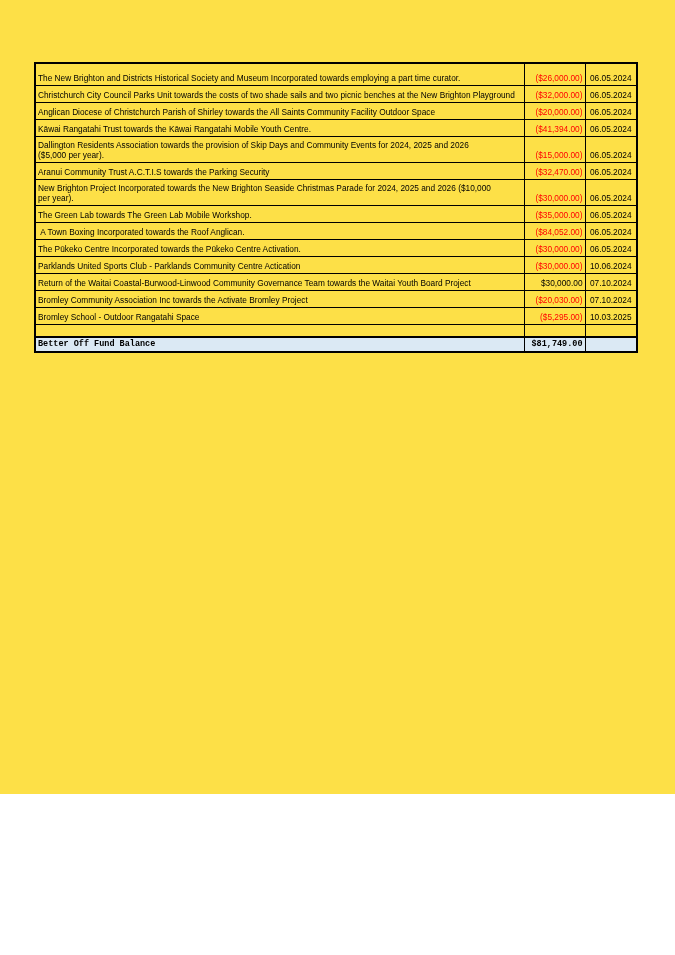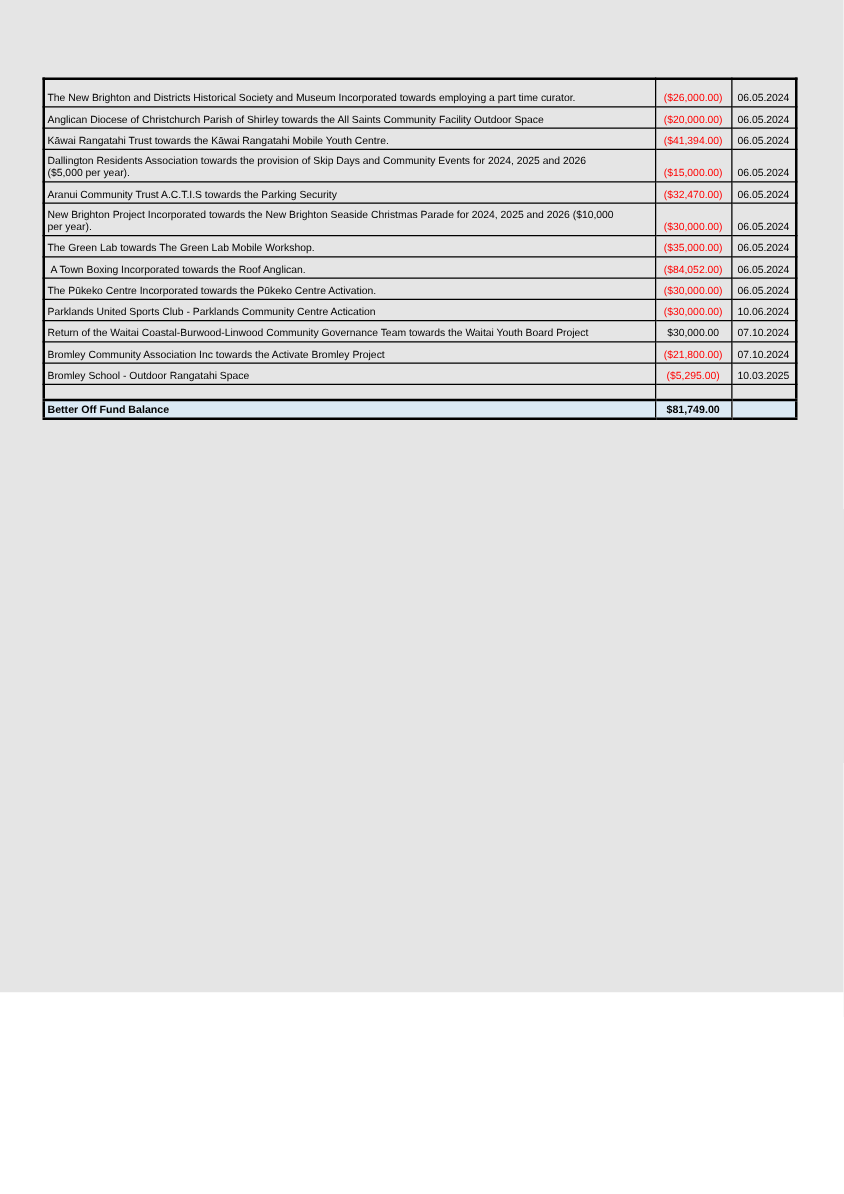--- a/index.html
+++ b/index.html
@@ -1,20 +1,20 @@
 <!DOCTYPE html>
 <html><head>
 <meta charset="utf-8">
 <style>
   html, body { margin: 0; padding: 0; background: #ffffff; }
   .page {
     position: relative;
     width: 675px;
     height: 794px;
-    background: #e5e5e5;
+    background: #fde047;
     font-family: "Liberation Sans", sans-serif;
     color: #000000;
     overflow: hidden;
   }
   table.fund-table {
     position: absolute;
     left: 34px;
     top: 62px;
     width: 602px;
     border-collapse: collapse;
@@ -24,28 +24,28 @@
     line-height: 10px;
   }
   table.fund-table td {
     border: 1px solid #000000;
     vertical-align: bottom;
     overflow: hidden;
     padding: 1px 2px 2px 2px;
   }
   td.desc { white-space: pre-wrap; padding-left: 2px; }
   td.desc.clip { white-space: pre; }
-  td.amt { text-align: center; padding-right: 3px; white-space: nowrap; }
+  td.amt { text-align: right; padding-right: 3px; white-space: nowrap; }
   td.amt.neg { color: #ff0000; }
   td.date { text-align: center; white-space: nowrap; padding-left: 1px; padding-right: 1px; }
   tr.r-first { height: 22px; }
   tr.r-norm  { height: 17px; }
   tr.r-tall  { height: 26px; }
   tr.r-empty { height: 13px; }
-  tr.r-total { height: 15px; }
+  tr.r-total { height: 15px; font-family: Liberation Mono, monospace; }
   tr.r-total td {
     border-top: 2px solid #000000;
     border-bottom: 2px solid #000000;
     background: #dbe9f4;
     font-weight: bold;
     font-size: 8.5px;
   }
 </style>
 </head>
 <body>
@@ -54,20 +54,25 @@
   <table class="fund-table">
     <colgroup>
       <col style="width:489px">
       <col style="width:61px">
       <col style="width:52px">
     </colgroup>
     <tbody>
       <tr class="r-first">
         <td class="desc">The New Brighton and Districts Historical Society and Museum Incorporated towards employing a part time curator.</td>
         <td class="amt neg">($26,000.00)</td>
+        <td class="date">06.05.2024</td>
+      </tr>
+      <tr class="r-norm">
+        <td class="desc clip">Christchurch City Council Parks Unit towards the costs of two shade sails and two picnic benches at the New Brighton Playground</td>
+        <td class="amt neg">($32,000.00)</td>
         <td class="date">06.05.2024</td>
       </tr>
       <tr class="r-norm">
         <td class="desc">Anglican Diocese of Christchurch Parish of Shirley towards the All Saints Community Facility Outdoor Space</td>
         <td class="amt neg">($20,000.00)</td>
         <td class="date">06.05.2024</td>
       </tr>
       <tr class="r-norm">
         <td class="desc">Kāwai Rangatahi Trust towards the Kāwai Rangatahi Mobile Youth Centre.</td>
         <td class="amt neg">($41,394.00)</td>
@@ -110,21 +115,21 @@
         <td class="amt neg">($30,000.00)</td>
         <td class="date">10.06.2024</td>
       </tr>
       <tr class="r-norm">
         <td class="desc">Return of the Waitai Coastal-Burwood-Linwood Community Governance Team towards the Waitai Youth Board Project</td>
         <td class="amt">$30,000.00</td>
         <td class="date">07.10.2024</td>
       </tr>
       <tr class="r-norm">
         <td class="desc">Bromley Community Association Inc towards the Activate Bromley Project</td>
-        <td class="amt neg">($21,800.00)</td>
+        <td class="amt neg">($20,030.00)</td>
         <td class="date">07.10.2024</td>
       </tr>
       <tr class="r-norm">
         <td class="desc">Bromley School - Outdoor Rangatahi Space</td>
         <td class="amt neg">($5,295.00)</td>
         <td class="date">10.03.2025</td>
       </tr>
       <tr class="r-empty">
         <td class="desc"></td>
         <td class="amt"></td>

